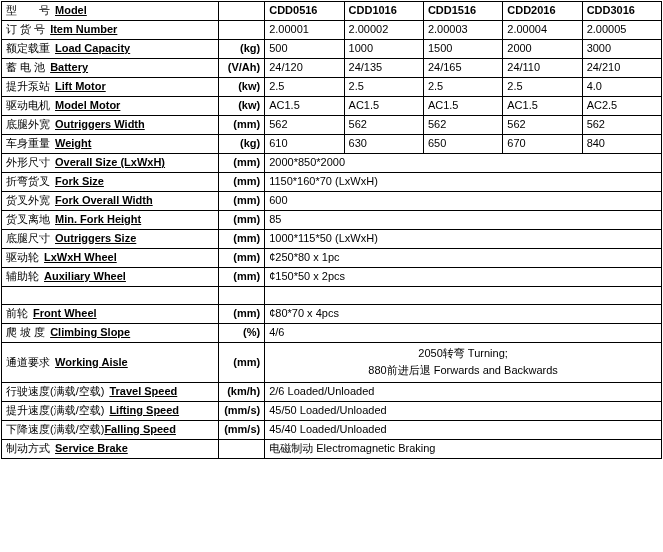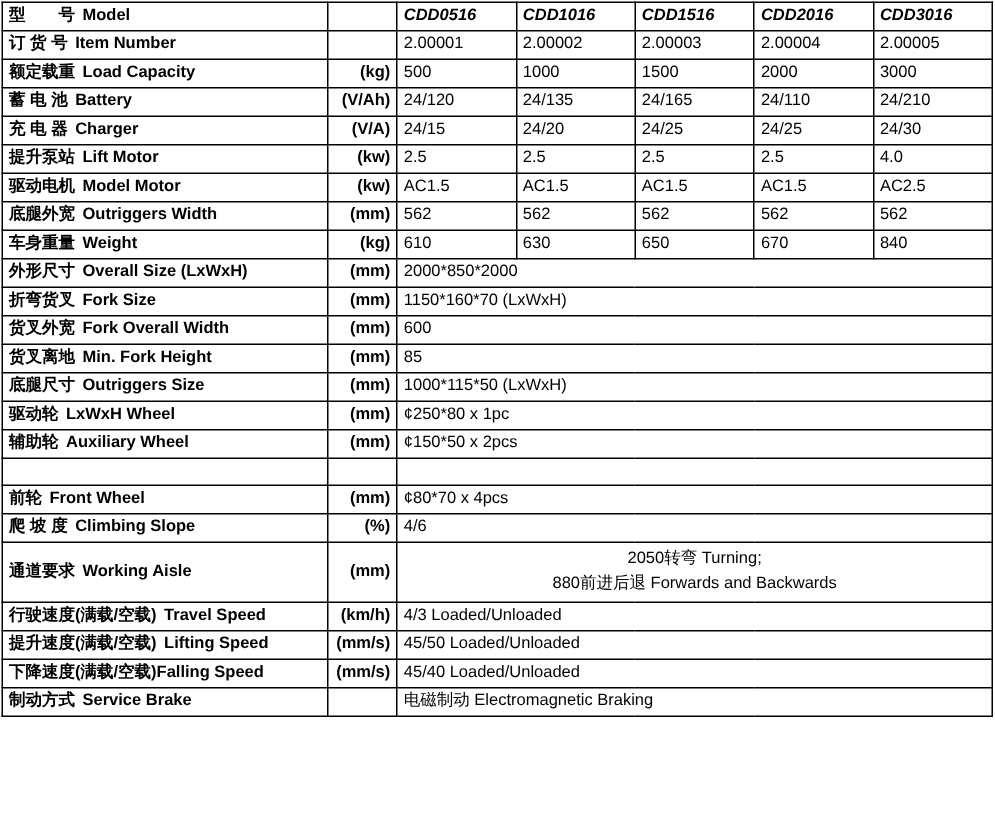--- a/index.html
+++ b/index.html
@@ -28,24 +28,24 @@
     font-size: 11px;
     line-height: 13px;
     height: 18px;
     box-sizing: border-box;
     overflow: hidden;
     white-space: nowrap;
   }
   .c-label { width: 216px; font-weight: bold; }
   .c-unit  { width: 46px; text-align: right; font-weight: bold; margin-top: 30px; }
   .c-val   { width: 79px; }
-  .label-cn { font-weight: bold; letter-spacing: 0px; }
-  .label-en { font-weight: bold; }
+  .label-cn { font-weight: normal; letter-spacing: 0px; }
+  .label-en { font-weight: bold; text-decoration: underline; }
   .spacer { display: inline-block; width: 5px; }
-  .val-bold { font-weight: bold; font-style: italic; }
+  .val-bold { font-weight: bold; }
   .multiline td { white-space: normal; }
   .two-line { height: 36px; }
   .two-line .line { display: block; line-height: 17px; text-align: center; }
 </style>
 </head>
 <body>
 
 <table class="spec">
   <colgroup>
     <col class="c-label">
@@ -91,29 +91,20 @@
     <tr>
       <td><span class="label-cn">蓄 电 池</span><span class="spacer"></span><span class="label-en">Battery</span></td>
       <td class="c-unit">(V/Ah)</td>
       <td>24/120</td>
       <td>24/135</td>
       <td>24/165</td>
       <td>24/110</td>
       <td>24/210</td>
     </tr>
     <tr>
-      <td><span class="label-cn">充 电 器</span><span class="spacer"></span><span class="label-en">Charger</span></td>
-      <td class="c-unit">(V/A)</td>
-      <td>24/15</td>
-      <td>24/20</td>
-      <td>24/25</td>
-      <td>24/25</td>
-      <td>24/30</td>
-    </tr>
-    <tr>
       <td><span class="label-cn">提升泵站</span><span class="spacer"></span><span class="label-en">Lift Motor</span></td>
       <td class="c-unit">(kw)</td>
       <td>2.5</td>
       <td>2.5</td>
       <td>2.5</td>
       <td>2.5</td>
       <td>4.0</td>
     </tr>
     <tr>
       <td><span class="label-cn">驱动电机</span><span class="spacer"></span><span class="label-en">Model Motor</span></td>
@@ -199,21 +190,21 @@
       <td class="c-unit">(mm)</td>
       <td colspan="5">
         <span class="line">2050转弯 Turning;</span>
         <span class="line">880前进后退 Forwards and Backwards</span>
       </td>
     </tr>
 
     <tr>
       <td><span class="label-cn">行驶速度(满载/空载)</span><span class="spacer"></span><span class="label-en">Travel Speed</span></td>
       <td class="c-unit">(km/h)</td>
-      <td colspan="5">4/3 Loaded/Unloaded</td>
+      <td colspan="5">2/6 Loaded/Unloaded</td>
     </tr>
     <tr>
       <td><span class="label-cn">提升速度(满载/空载)</span><span class="spacer"></span><span class="label-en">Lifting Speed</span></td>
       <td class="c-unit">(mm/s)</td>
       <td colspan="5">45/50 Loaded/Unloaded</td>
     </tr>
     <tr>
       <td><span class="label-cn">下降速度(满载/空载)</span><span class="label-en">Falling Speed</span></td>
       <td class="c-unit">(mm/s)</td>
       <td colspan="5">45/40 Loaded/Unloaded</td>

